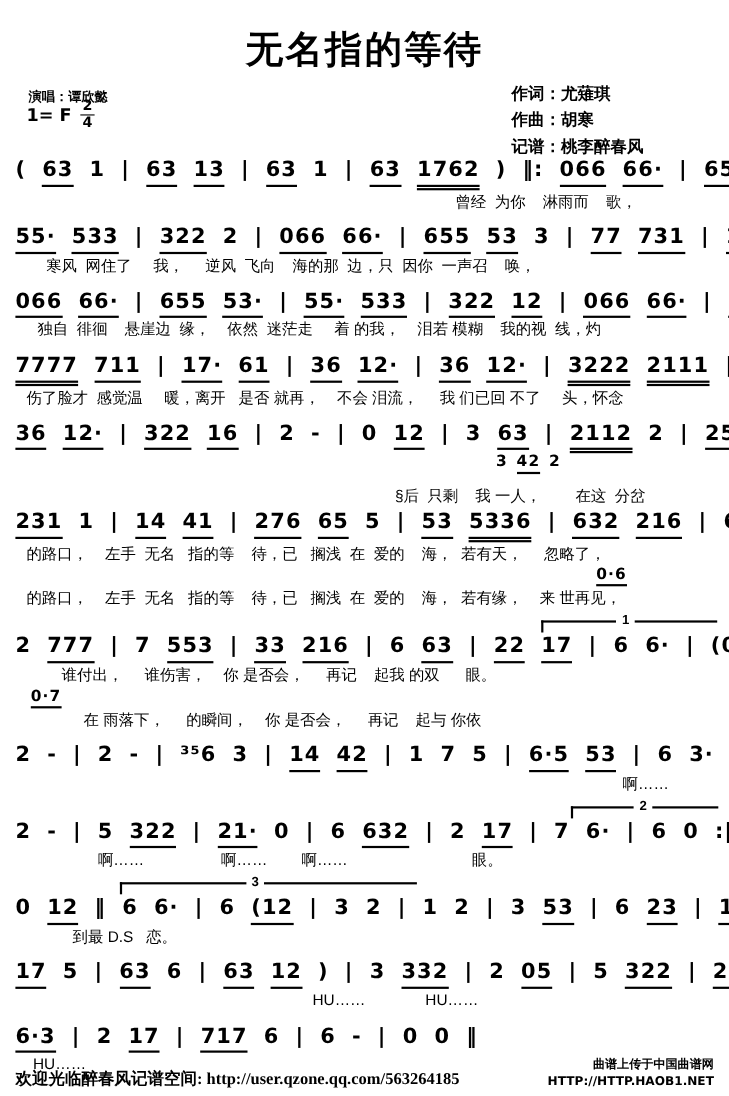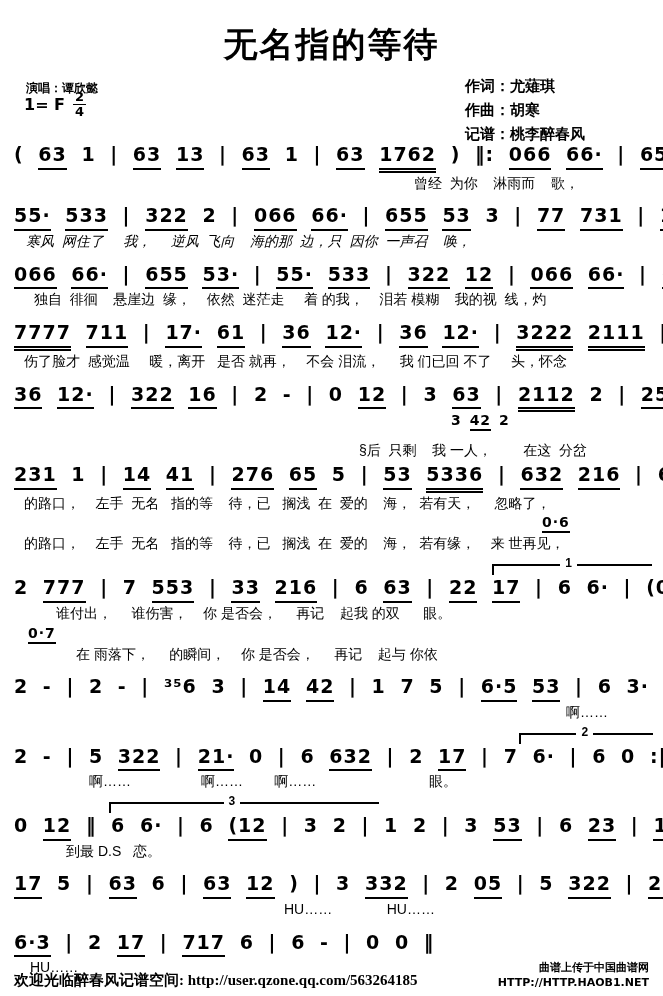--- a/index.html
+++ b/index.html
@@ -66,21 +66,21 @@
     </div>
   </div>
 
   <div id="systems">
       <div class="system">
         <div class="notes-row"><span class="tok">(</span> <span class="tok u1">63</span> <span class="tok">1</span> <span class="tok">|</span> <span class="tok u1">63</span> <span class="tok u1">13</span> <span class="tok">|</span> <span class="tok u1">63</span> <span class="tok">1</span> <span class="tok">|</span> <span class="tok u1">63</span> <span class="tok u2">1762</span> <span class="tok">)</span> <span class="tok">‖:</span> <span class="tok u1">066</span> <span class="tok u1">66·</span> <span class="tok">|</span> <span class="tok u1">655</span>  </div>
         <div class="lyric-row" style="margin-left: 400px;">曾经  为你    淋雨而    歌，</div>
       </div>
       <div class="system">
         <div class="notes-row"><span class="tok u1">55·</span> <span class="tok u1">533</span> <span class="tok">|</span> <span class="tok u1">322</span> <span class="tok">2</span> <span class="tok">|</span> <span class="tok u1">066</span> <span class="tok u1">66·</span> <span class="tok">|</span> <span class="tok u1">655</span> <span class="tok u1">53</span> <span class="tok">3</span> <span class="tok">|</span> <span class="tok u1">77</span> <span class="tok u1">731</span> <span class="tok">|</span> <span class="tok u1">17·</span>  </div>
-        <div class="lyric-row" style="margin-left: 12px; font-style: italic;">寒风  网住了     我，     逆风  飞向    海的那  边，只  因你  一声召    唤，</div>
+        <div class="lyric-row" style="margin-left: 28px;">寒风  网住了     我，     逆风  飞向    海的那  边，只  因你  一声召    唤，</div>
       </div>
       <div class="system">
         <div class="notes-row"><span class="tok u1">066</span> <span class="tok u1">66·</span> <span class="tok">|</span> <span class="tok u1">655</span> <span class="tok u1">53·</span> <span class="tok">|</span> <span class="tok u1">55·</span> <span class="tok u1">533</span> <span class="tok">|</span> <span class="tok u1">322</span> <span class="tok u1">12</span> <span class="tok">|</span> <span class="tok u1">066</span> <span class="tok u1">66·</span> <span class="tok">|</span> <span class="tok u1">655</span>   </div>
         <div class="lyric-row" style="margin-left: 20px;">独自  徘徊    悬崖边  缘，    依然  迷茫走     着 的我，    泪若 模糊    我的视  线，灼</div>
       </div>
       <div class="system">
         <div class="notes-row"><span class="tok u2">7777</span> <span class="tok u1">711</span> <span class="tok">|</span> <span class="tok u1">17·</span> <span class="tok u1">61</span> <span class="tok">|</span> <span class="tok u1">36</span> <span class="tok u1">12·</span> <span class="tok">|</span> <span class="tok u1">36</span> <span class="tok u1">12·</span> <span class="tok">|</span> <span class="tok u2">3222</span> <span class="tok u2">2111</span> <span class="tok">|</span>   </div>
         <div class="lyric-row" style="margin-left: 10px;">伤了脸才  感觉温     暖，离开   是否 就再，    不会 泪流，     我 们已回 不了     头，怀念</div>
       </div>
       <div class="system">

